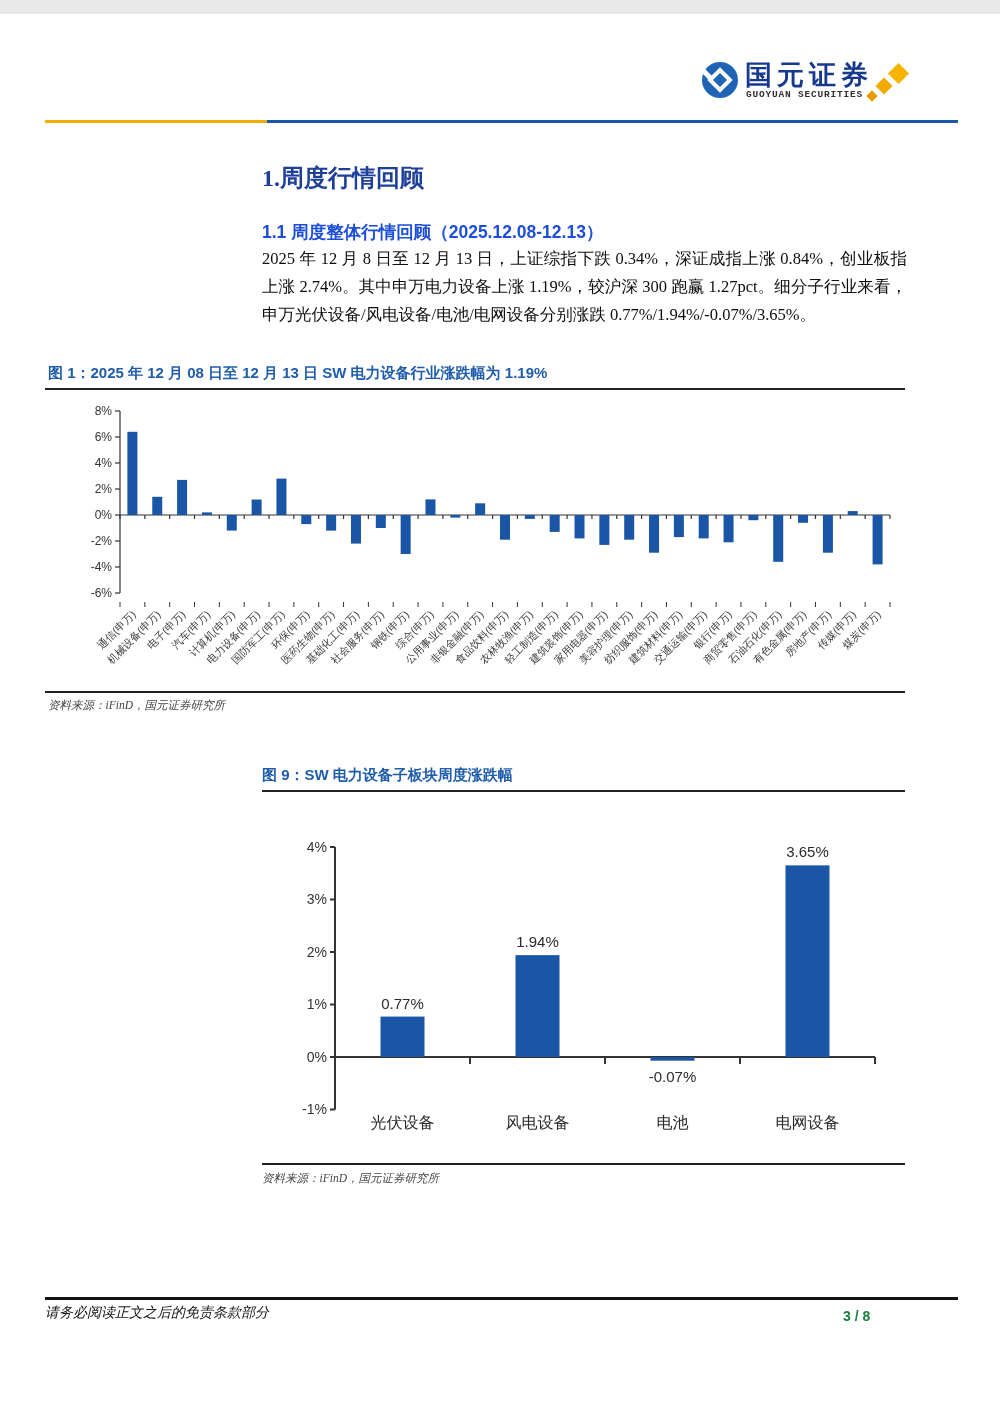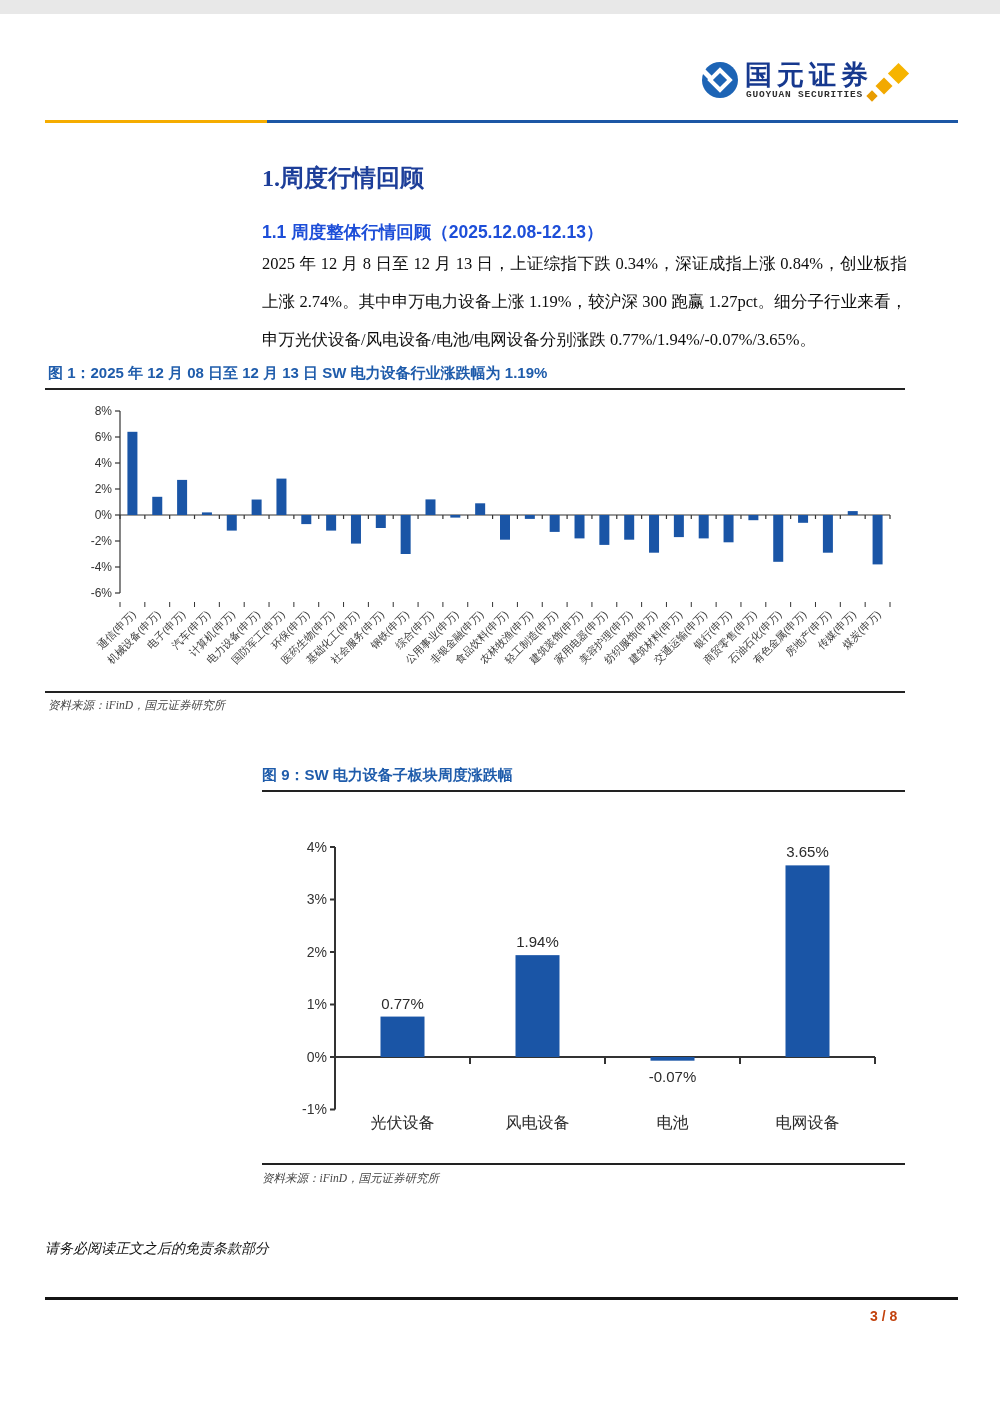--- a/index.html
+++ b/index.html
@@ -27,42 +27,42 @@
   .gold.g2{left:183px; top:24px; width:12px; height:12px;}
   .gold.g3{left:173px; top:36px; width:8px; height:8px; background:#e89c00;}
   .top-rule{position:absolute; left:45px; top:106px; width:913px; height:3px; background:#1c57a5;}
   .top-rule-yellow{position:absolute; left:0; top:0; width:222px; height:3px; background:#f5ac00;}
   
   .h1{position:absolute; left:262px; top:148px; font-size:24px; font-weight:bold;
     color:#1d3e99; font-family:"Liberation Serif", serif;}
   .h2{position:absolute; left:262px; top:206px; font-size:17.5px; font-weight:bold;
     color:#1d4ed8;}
   .para{position:absolute; left:262px; top:231px; width:645px; font-size:16.5px;
-    line-height:38px; text-align:justify; color:#0d0d0d;
+    line-height:28px; text-align:justify; color:#0d0d0d;
     font-family:"Liberation Serif", serif;}
   
   .fig-caption{position:absolute; font-size:15px; font-weight:bold; color:#1f5cab;}
   .cap1{left:48px; top:350px;}
   .cap-rule{position:absolute; height:0; border-bottom:2px solid #222;}
   .rule1{left:45px; top:374px; width:860px;}
   .chart1{position:absolute; left:45px; top:385px; width:860px; height:292px;}
   .rule1b{left:45px; top:677px; width:860px;}
   .source{position:absolute; font-size:11.5px; font-style:italic; color:#444;
     font-family:"Liberation Serif", serif;text-align:center;}
   .src1{left:48px; top:684px;}
   .cap2{left:262px; top:752px;}
   .rule2{left:262px; top:776px; width:643px;}
   .chart2{position:absolute; left:262px; top:788px; width:643px; height:348px;}
   .rule2b{left:262px; top:1149px; width:643px;}
   .src2{left:262px; top:1157px;}
   
   .footer-rule{position:absolute; left:45px; top:1283px; width:913px; height:3px; background:#141414;}
-  .footer-disclaimer{position:absolute; left:45px; top:1226px; font-size:14px;
+  .footer-disclaimer{position:absolute; left:45px; top:1290px; font-size:14px;
     font-style:italic; color:#111; font-family:Liberation Serif, serif;}
-  .footer-page{position:absolute; left:870px; top:1294px; font-size:14px; font-weight:bold; color:#c2410c;}
+  .footer-page{position:absolute; left:843px; top:1294px; font-size:14px; font-weight:bold; color:#15803d;}
   svg text{font-family:"Liberation Sans", sans-serif;}
 </style>
 </head>
 <body>
 
 <div class="page">
 
   <div class="logo">
     <div class="logo-circle">
       <div class="logo-diamond-white"></div>

